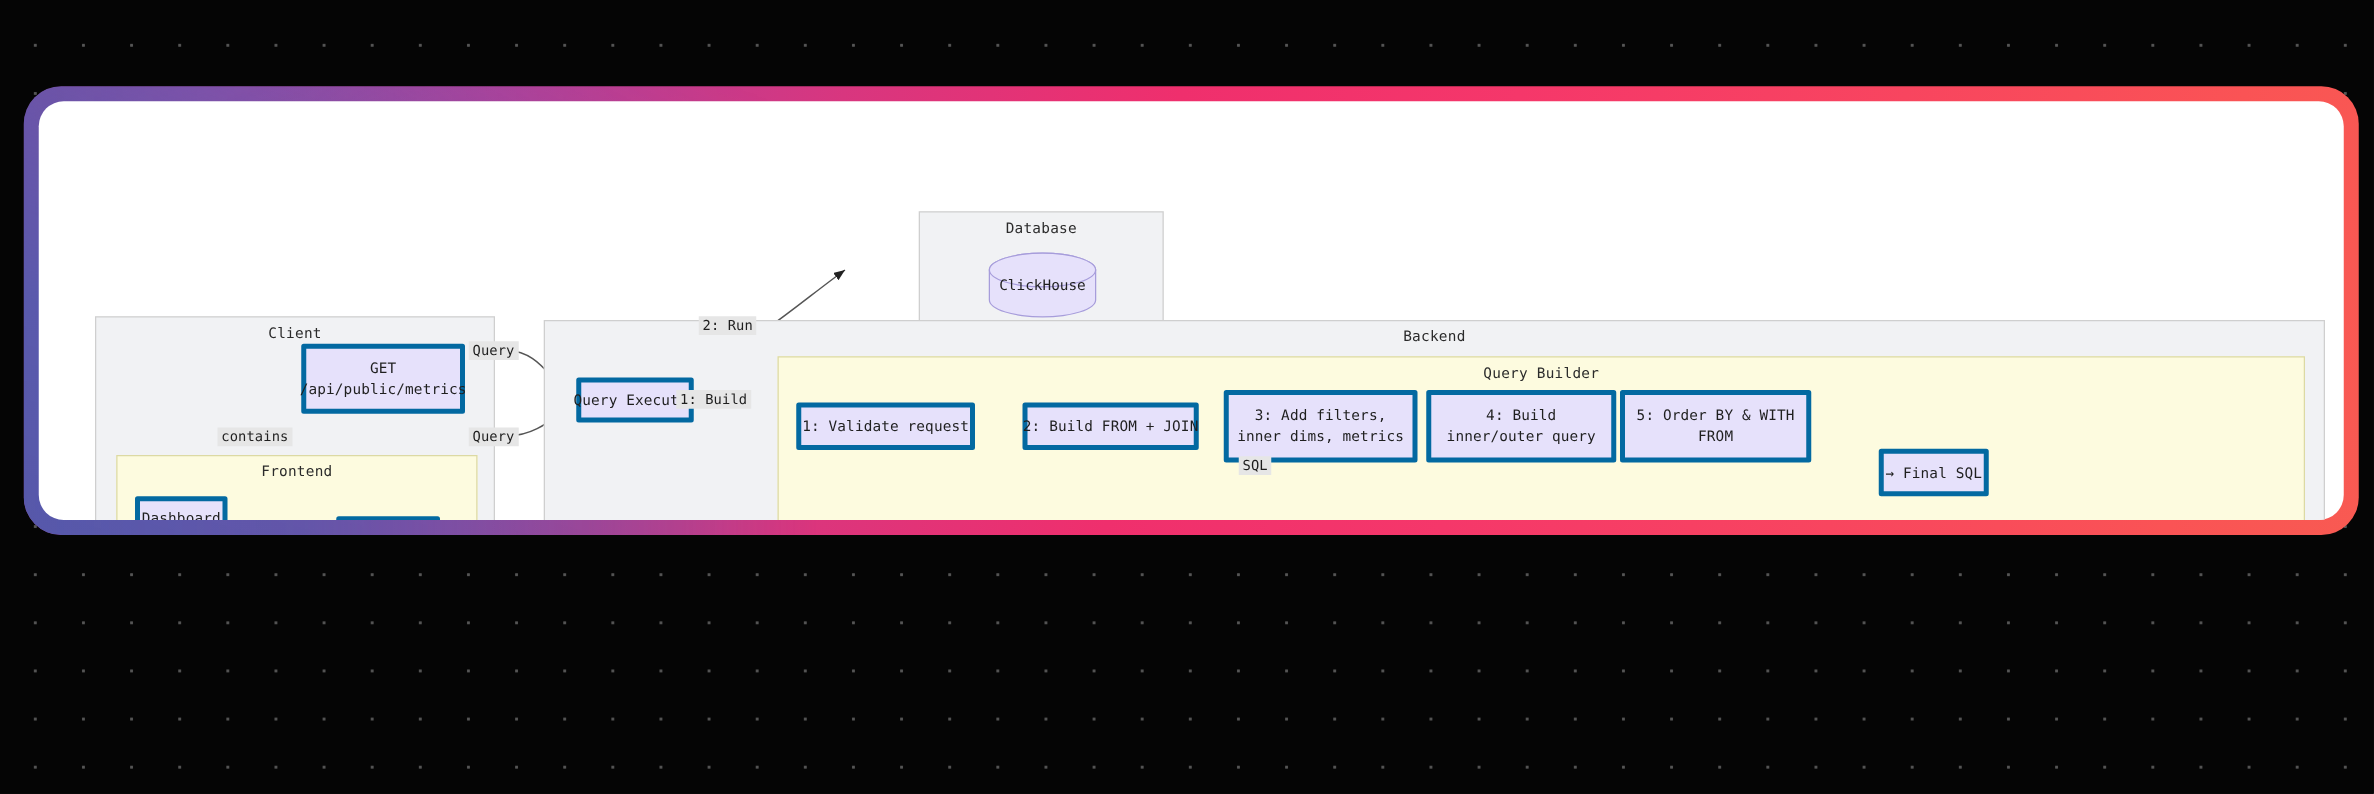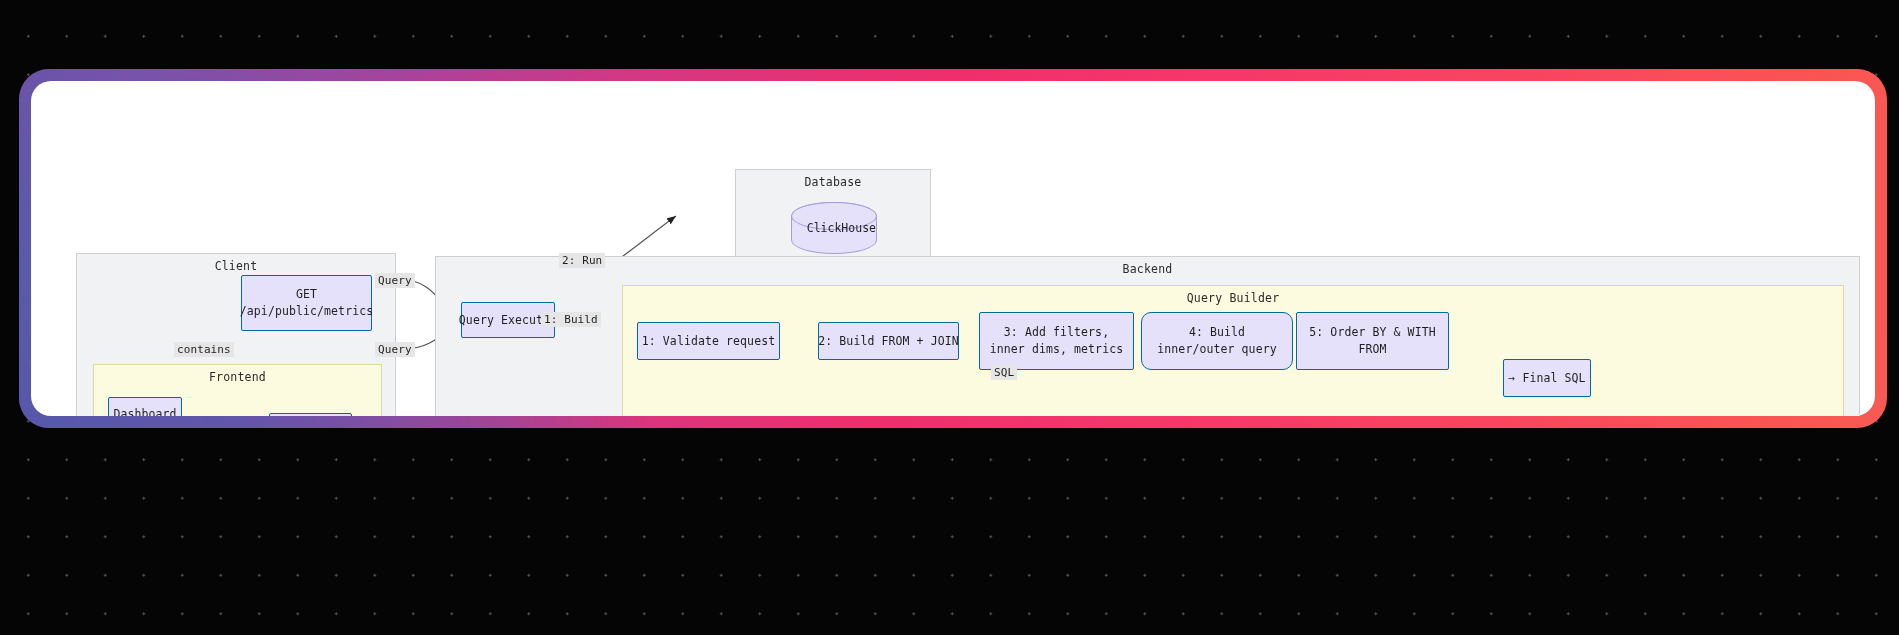--- a/index.html
+++ b/index.html
@@ -66,21 +66,21 @@
     position: absolute;
     top: 5px; left: 0; right: 0;
     text-align: center;
     font-size: 11.5px;
     color: #2b2b2b;
     letter-spacing: .2px;
   }
   .node {
     position: absolute;
     background: #e6e1fb;
-    border: 1px solid #0369a1;
+    border: 4px solid #0369a1;
     border-radius: 2px;
     display: flex;
     flex-direction: column;
     align-items: center;
     justify-content: center;
     font-size: 11.5px;
     color: #1f1f1f;
     line-height: 17px;
     text-align: center;
     letter-spacing: .1px;
@@ -158,21 +158,21 @@
 
         <path class="edge-path" d="M 1210,238 L 1245,238" marker-end="url(#arrow)"></path>
 
         <path class="edge-path" d="M 1370,245 C 1398,252 1400,266 1412,273" marker-end="url(#arrow)"></path>
 
         <path class="edge-path" d="M 1410,289 C 1390,296 1370,291 1340,291 L 600,291 C 560,291 530,276 500,258" marker-end="url(#arrow)"></path>
       </svg>
 
       <div class="group-box" style="left:704px; top:88px; width:196px; height:96px;">
         <div class="group-label">Database</div>
-        <div class="cylinder" style="left:55px; top:32px; width:86px; height:52px;justify-content:flex-end;">
+        <div class="cylinder" style="left:55px; top:32px; width:86px; height:52px;">
           <div class="cyl-top"></div>
           <span class="cyl-text">ClickHouse</span>
         </div>
       </div>
 
       <div class="group-box" style="left:45px; top:172px; width:320px; height:205px;">
         <div class="group-label">Client</div>
         <div class="node" style="left:164px; top:21px; width:131px; height:56px;">
           <span>GET</span>
           <span>/api/public/metrics</span>
@@ -202,21 +202,21 @@
           <div class="node" style="left:14px; top:36px; width:143px; height:38px;">
             <span>1: Validate request</span>
           </div>
           <div class="node" style="left:195px; top:36px; width:141px; height:38px;">
             <span>2: Build FROM + JOIN</span>
           </div>
           <div class="node" style="left:356px; top:26px; width:155px; height:58px;">
             <span>3: Add filters,</span>
             <span>inner dims, metrics</span>
           </div>
-          <div class="node" style="left:518px; top:26px; width:152px; height:58px;border-radius:10px;">
+          <div class="node" style="left:518px; top:26px; width:152px; height:58px;">
             <span>4: Build</span>
             <span>inner/outer query</span>
           </div>
           <div class="node" style="left:673px; top:26px; width:153px; height:58px;align-items:center;">
             <span>5: Order BY &amp; WITH</span>
             <span>FROM</span>
           </div>
           <div class="node" style="left:880px; top:73px; width:88px; height:38px;">
             <span>→ Final SQL</span>
           </div>

